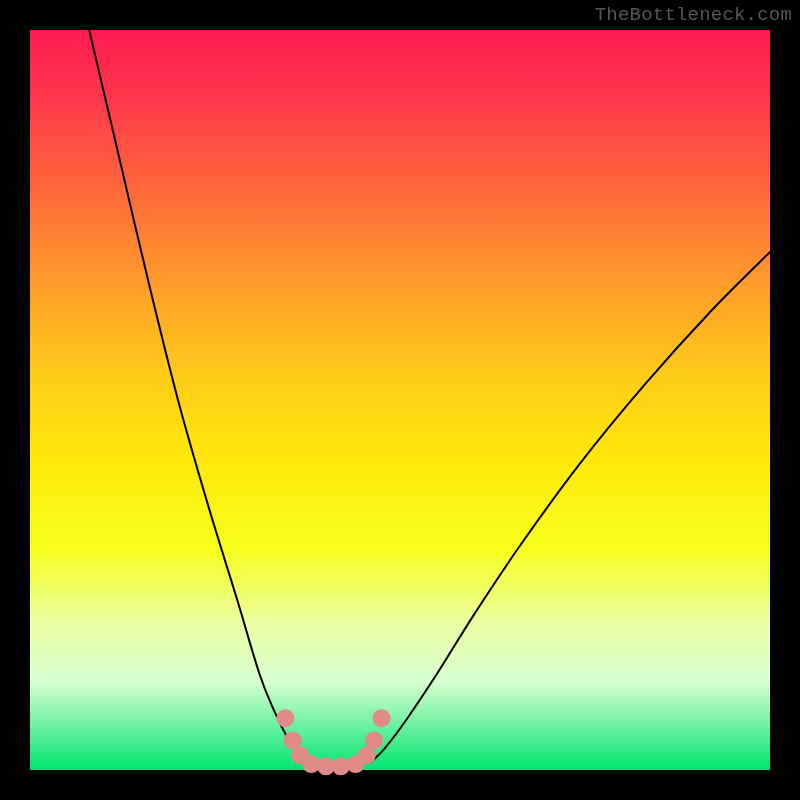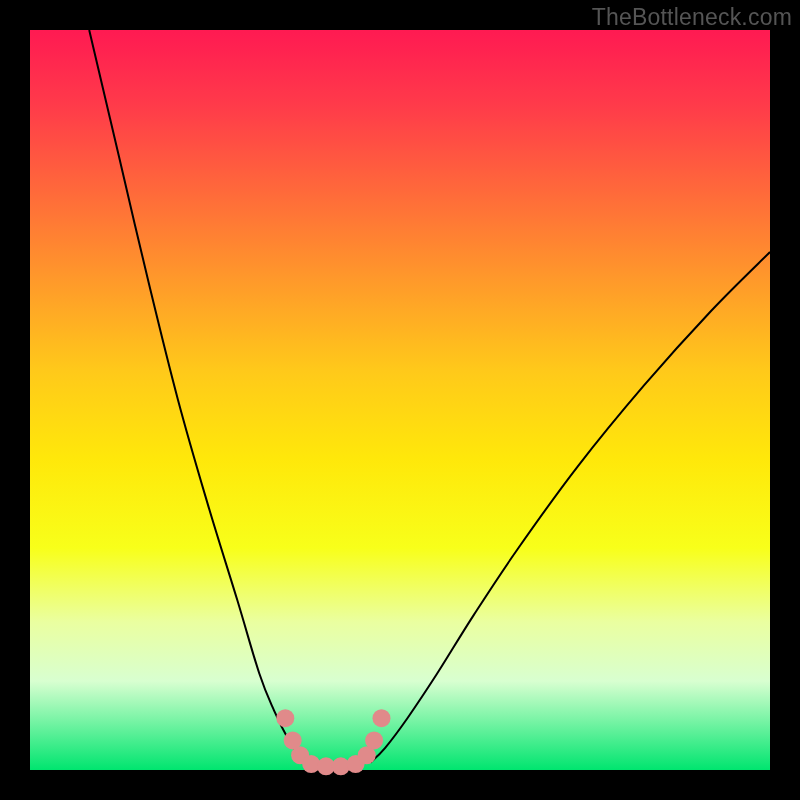--- a/index.html
+++ b/index.html
@@ -26,22 +26,22 @@
       #f8ff1a 70%,
       #eaffa0 80%,
       #d8ffd0 88%,
       #00e56f 100%
     );
   }
   .watermark {
     position: absolute;
     top: 4px;
     right: 8px;
-    font-family: Liberation Sans, sans-serif;
-    font-size: 23px;
+    font-family: Liberation Mono, monospace;
+    font-size: 19px;
     color: #555;
     letter-spacing: 0.2px;
     user-select: none;
   }
   svg.curve {
     position: absolute;
     inset: 0;
     width: 100%;
     height: 100%;
     overflow: visible;

